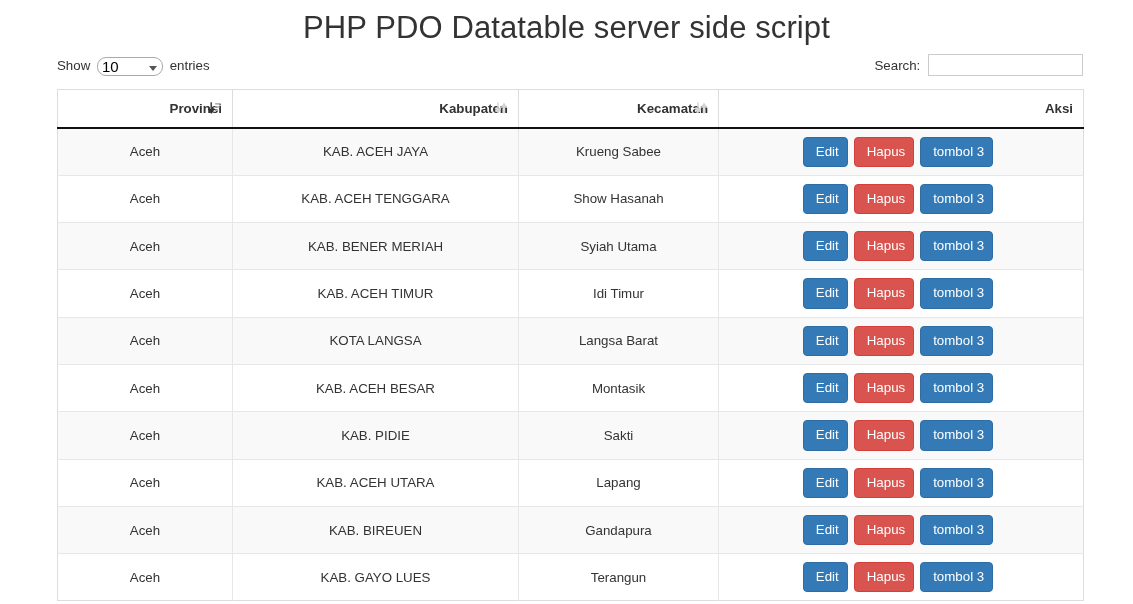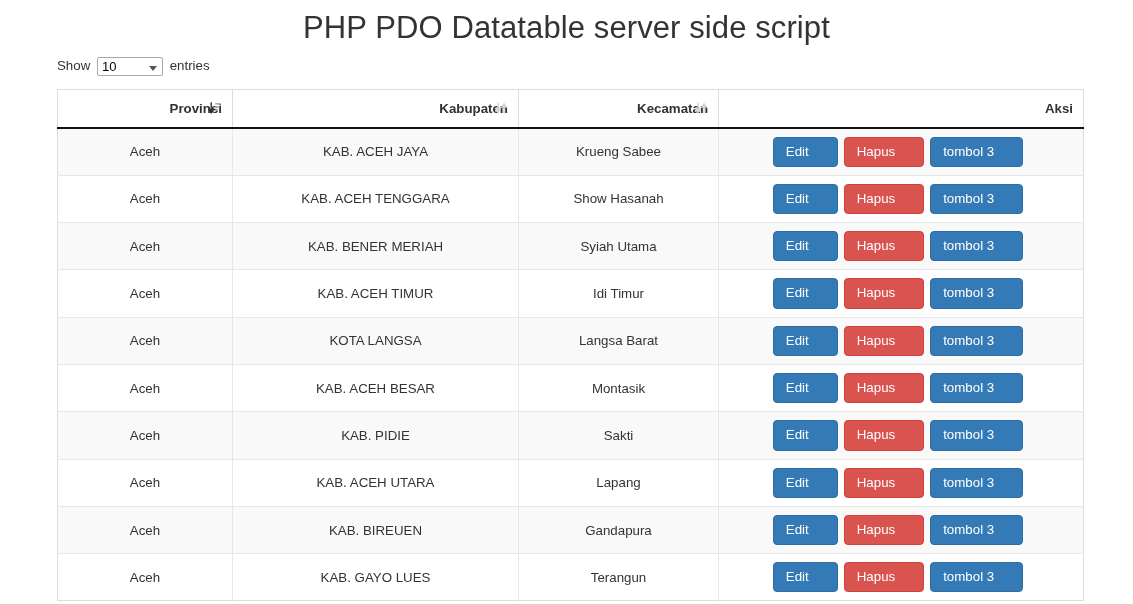--- a/index.html
+++ b/index.html
@@ -45,25 +45,25 @@
   }
   .length-box .sel {
     display: inline-block;
     position: relative;
     vertical-align: middle;
     width: 66px;
     height: 19px;
     line-height: 17px;
     border: 1px solid #a9a9a9;
     background: #ffffff;
-    font-size: 13px;
+    font-size: 15px;
     color: #000;
     padding: 0 16px 0 4px;
     margin: 0 3px;
-    border-radius: 2px;
+    border-radius: 9px;
   }
   .length-box .sel .caret {
     position: absolute;
     right: 5px; top: 8px;
     width: 0; height: 0;
     border-left: 4px solid transparent;
     border-right: 4px solid transparent;
     border-top: 5px solid #555;
   }
   .search-box {
@@ -146,21 +146,21 @@
   table.dt tbody tr.odd td { background: #f9f9f9; }
   table.dt tbody tr.even td { background: #ffffff; }
 
   td.aksi { text-align: left; padding-left: 14px; }
 
   .btn {
     display: inline-block;
     font-family: "Liberation Sans", sans-serif;
     font-size: 13.3px;
     line-height: 1;
-    padding: 7px 28px 8px 12px;
+    padding: 7px 8px 8px 12px;
     border-radius: 4px;
     color: #ffffff;
     border: 1px solid transparent;
     margin-right: 6px;
     cursor: pointer;
     white-space: nowrap;
     vertical-align: middle;
   }
   .btn-primary { background-color: #337ab7; border-color: #2e6da4; }
   .btn-danger  { background-color: #d9534f; border-color: #d43f3a; text-align: right; }
@@ -176,20 +176,24 @@
 
     <div class="length-box">
       <span>Show</span>
       <span class="sel">
         <span>10</span>
         <span class="caret"></span>
       </span>
       <span>entries</span>
     </div>
 
+    <div class="search-box">
+      <span class="lbl">Search:</span>
+      <input type="text" placeholder="" style="">
+    </div>
 
   </div>
 
   <div class="table-wrap">
     <table class="dt">
       <colgroup>
         <col class="c1">
           <col class="c2">
           <col class="c3">
           <col class="c4">

